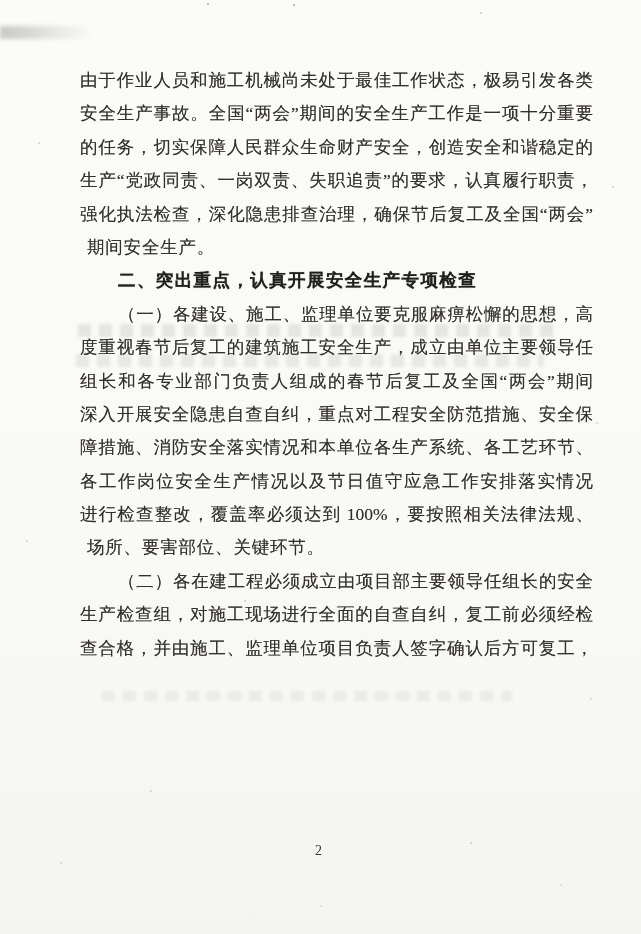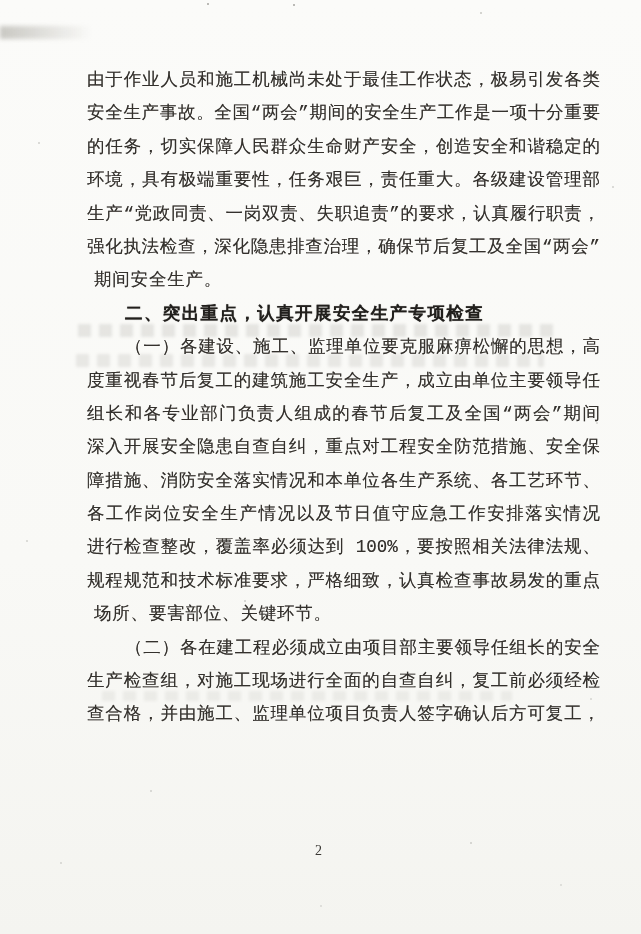--- a/index.html
+++ b/index.html
@@ -10,24 +10,23 @@
   .page {
     position: relative;
     width: 641px;
     height: 934px;
     overflow: hidden;
     background: linear-gradient(180deg, #fbfbf9 0%, #f9f9f6 60%, #f4f4f0 100%);
     font-family: "Liberation Serif", "DejaVu Serif", serif;
   }
   .textblock {
     position: absolute;
-    left: 87px;
+    left: 80px;
     top: 64px;
     width: 513px;
-    font-family: Liberation Mono, monospace;
   }
   .line {
     height: 33.4px;
     line-height: 33.4px;
     font-size: 17.5px;
     color: #34312d;
     white-space: nowrap;
     text-shadow: 0 0 0.6px rgba(52, 49, 45, 0.55);
   }
   .line.justify {
@@ -109,33 +108,31 @@
   <div class="speck" style="left:150px; top:790px; width:2px; height:2px; opacity:0.45;"></div>
   <div class="speck" style="left:470px; top:842px; width:2px; height:2px; opacity:0.5;"></div>
   <div class="speck" style="left:60px;  top:862px; width:2px; height:2px; opacity:0.4;"></div>
   <div class="speck" style="left:320px; top:905px; width:2px; height:2px; opacity:0.35;"></div>
   <div class="speck" style="left:560px; top:884px; width:2px; height:2px; opacity:0.35;"></div>
 
   <div class="textblock">
       <div class="line justify">由于作业人员和施工机械尚未处于最佳工作状态，极易引发各类</div>
       <div class="line justify">安全生产事故。全国“两会”期间的安全生产工作是一项十分重要</div>
       <div class="line justify">的任务，切实保障人民群众生命财产安全，创造安全和谐稳定的</div>
-      <div class="line justify">环境，具有极端重要性，任务艰巨，责任重大。各级建设管理部</div>
       <div class="line justify">生产“党政同责、一岗双责、失职追责”的要求，认真履行职责，</div>
       <div class="line justify">强化执法检查，深化隐患排查治理，确保节后复工及全国“两会”</div>
       <div class="line left">期间安全生产。</div>
       <div class="line heading">二、突出重点，认真开展安全生产专项检查</div>
       <div class="line justify-indent">（一）各建设、施工、监理单位要克服麻痹松懈的思想，高</div>
       <div class="line justify">度重视春节后复工的建筑施工安全生产，成立由单位主要领导任</div>
       <div class="line justify">组长和各专业部门负责人组成的春节后复工及全国“两会”期间</div>
       <div class="line justify">深入开展安全隐患自查自纠，重点对工程安全防范措施、安全保</div>
       <div class="line justify">障措施、消防安全落实情况和本单位各生产系统、各工艺环节、</div>
       <div class="line justify">各工作岗位安全生产情况以及节日值守应急工作安排落实情况</div>
       <div class="line justify">进行检查整改，覆盖率必须达到 100%，要按照相关法律法规、</div>
-      <div class="line justify">规程规范和技术标准要求，严格细致，认真检查事故易发的重点</div>
       <div class="line left">场所、要害部位、关键环节。</div>
       <div class="line justify-indent">（二）各在建工程必须成立由项目部主要领导任组长的安全</div>
       <div class="line justify">生产检查组，对施工现场进行全面的自查自纠，复工前必须经检</div>
       <div class="line justify">查合格，并由施工、监理单位项目负责人签字确认后方可复工，</div>
     </div>
 
   <div class="pagenum">2</div>
 </div>
 
 </body></html>

